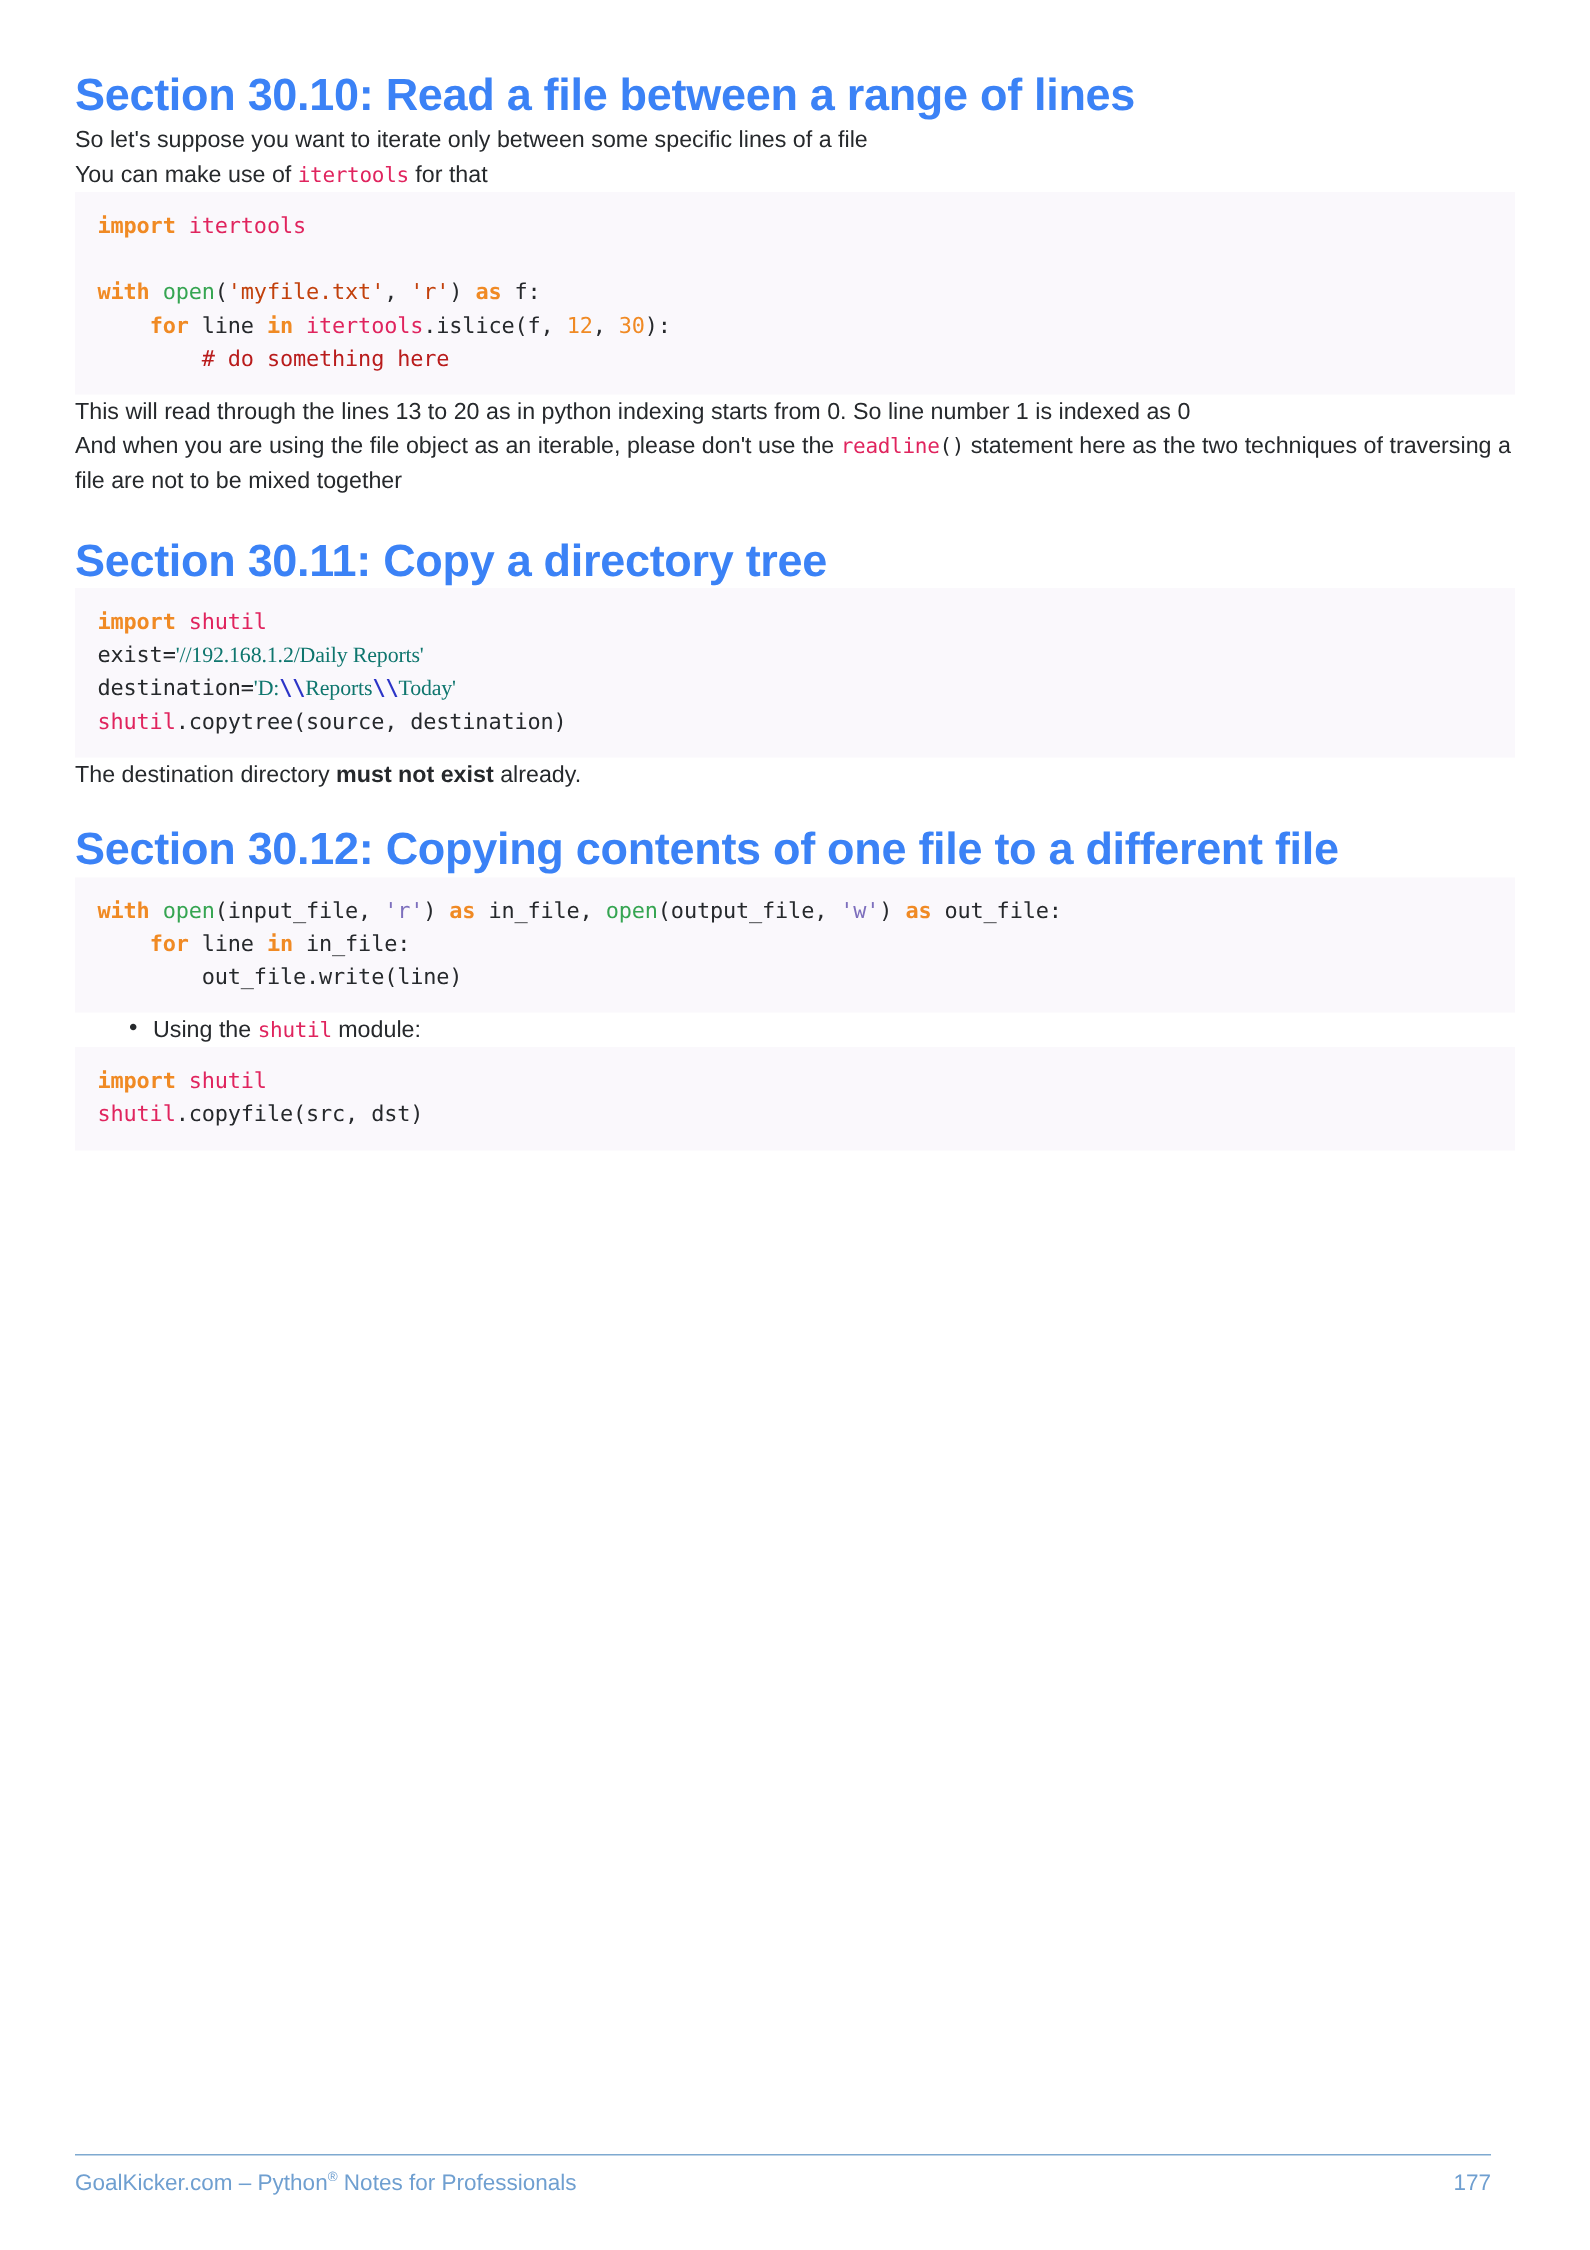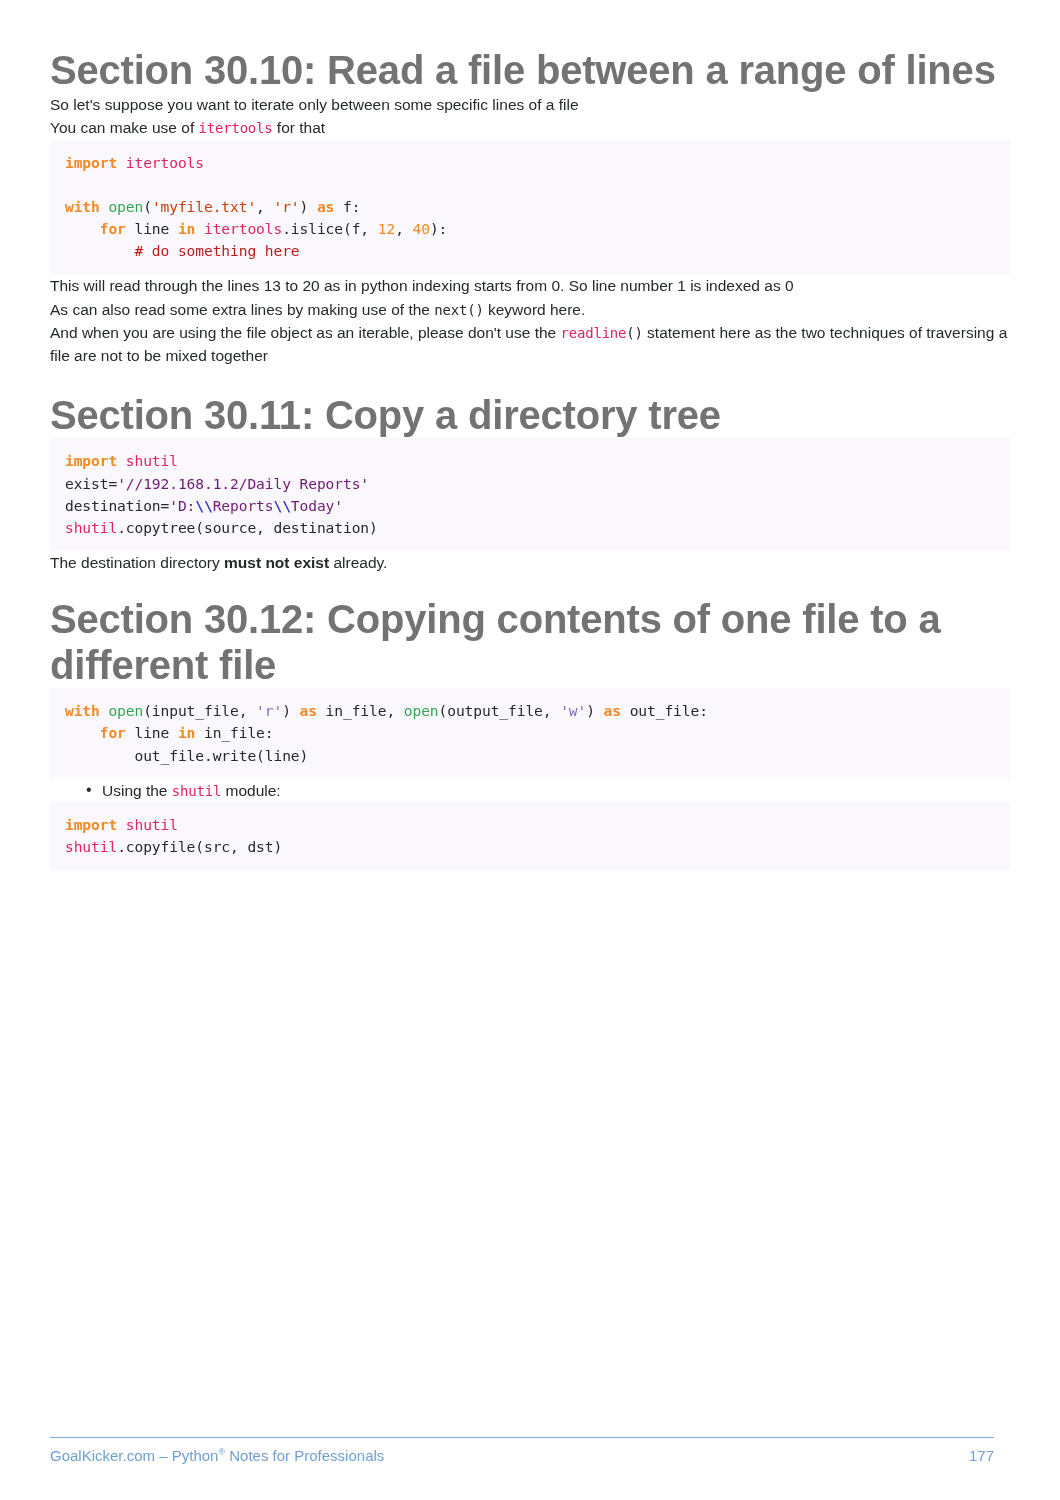--- a/index.html
+++ b/index.html
@@ -18,22 +18,22 @@
 
   .page {
     position: absolute;
     inset: 0;
     padding: 0 50px;
     box-sizing: border-box;
   }
 
   
   h2.section-heading {
-    color: #737373;
-    font-size: 40px;
+    color: #3b82f6;
+    font-size: 30px;
     font-weight: bold;
     letter-spacing: -0.2px;
     margin: 0;
     line-height: 1.15;
     font-family: "Liberation Sans", sans-serif;
   }
   .h-30-10 { padding-top: 47px; }
   .h-30-11 { padding-top: 25px; }
   .h-30-12 { padding-top: 22px; }
 
@@ -80,21 +80,21 @@
   .cb-gap-1 { margin-top: 24px; }
   .cb-gap-2 { margin-top: 22px; }
   .cb-gap-3 { margin-top: 23px; }
   .cb-gap-4 { margin-top: 20px; }
 
   
   .kw   { color: #f08a24; font-weight: bold; }   
   .mod  { color: #e0245e; }                       
   .fn   { color: #36a552; }                       
   .str  { color: #c2410c; }                       
-  .str2 { color: #701a75; }                       
+  .str2 { color: #0f766e; font-family: Liberation Serif, serif; }                       
   .esc  { color: #2c34c7; font-weight: bold; }    
   .str3 { color: #7d6fbd; }                       
   .num  { color: #f08a24; }                       
   .cmt  { color: #b91c1c; }   
   .txt  { color: #26292c; }                       
 
   
   ul.bullets {
     margin: 0;
     padding: 0 0 0 52px;
@@ -151,26 +151,25 @@
 
   <h2 class="section-heading h-30-10">Section 30.10: Read a file between a range of lines</h2>
 
   <p class="body-text p-gap-1">So let's suppose you want to iterate only between some specific lines of a file</p>
 
   <p class="body-text p-gap-2"><span>You can make use of </span><code class="inline"><span class="mod">itertools</span></code><span> for that</span></p>
 
   <pre class="codeblock cb-gap-1"><span class="kw">import</span><span class="mod"> itertools</span>
 
 <span class="kw">with</span><span class="fn"> open</span><span class="txt">(</span><span class="str">'myfile.txt'</span><span class="txt">, </span><span class="str">'r'</span><span class="txt">) </span><span class="kw">as</span><span class="txt"> f:</span>
-<span class="txt">    </span><span class="kw">for</span><span class="txt"> line </span><span class="kw">in</span><span class="mod"> itertools</span><span class="txt">.islice(f, </span><span class="num">12</span><span class="txt">, </span><span class="num">40</span><span class="txt">):</span>
+<span class="txt">    </span><span class="kw">for</span><span class="txt"> line </span><span class="kw">in</span><span class="mod"> itertools</span><span class="txt">.islice(f, </span><span class="num">12</span><span class="txt">, </span><span class="num">30</span><span class="txt">):</span>
 <span class="txt">        </span><span class="cmt"># do something here</span></pre>
 
   <p class="body-text p-gap-3">This will read through the lines 13 to 20 as in python indexing starts from 0. So line number 1 is indexed as 0</p>
 
-  <p class="body-text p-gap-4"><span>As can also read some extra lines by making use of the </span><code class="inline"><span class="plain">next()</span></code><span> keyword here.</span></p>
 
   <p class="body-text p-gap-5"><span>And when you are using the file object as an iterable, please don't use the </span><code class="inline"><span class="mod">readline</span><span class="plain">()</span></code><span> statement here as the two techniques of traversing a file are not to be mixed together</span></p>
 
   <h2 class="section-heading h-30-11">Section 30.11: Copy a directory tree</h2>
 
   <pre class="codeblock cb-gap-2"><span class="kw">import</span><span class="mod"> shutil</span>
 <span class="txt">exist=</span><span class="str2">'//192.168.1.2/Daily Reports'</span>
 <span class="txt">destination=</span><span class="str2">'D:</span><span class="esc">\\</span><span class="str2">Reports</span><span class="esc">\\</span><span class="str2">Today'</span>
 <span class="mod">shutil</span><span class="txt">.copytree(source, destination)</span></pre>
 

